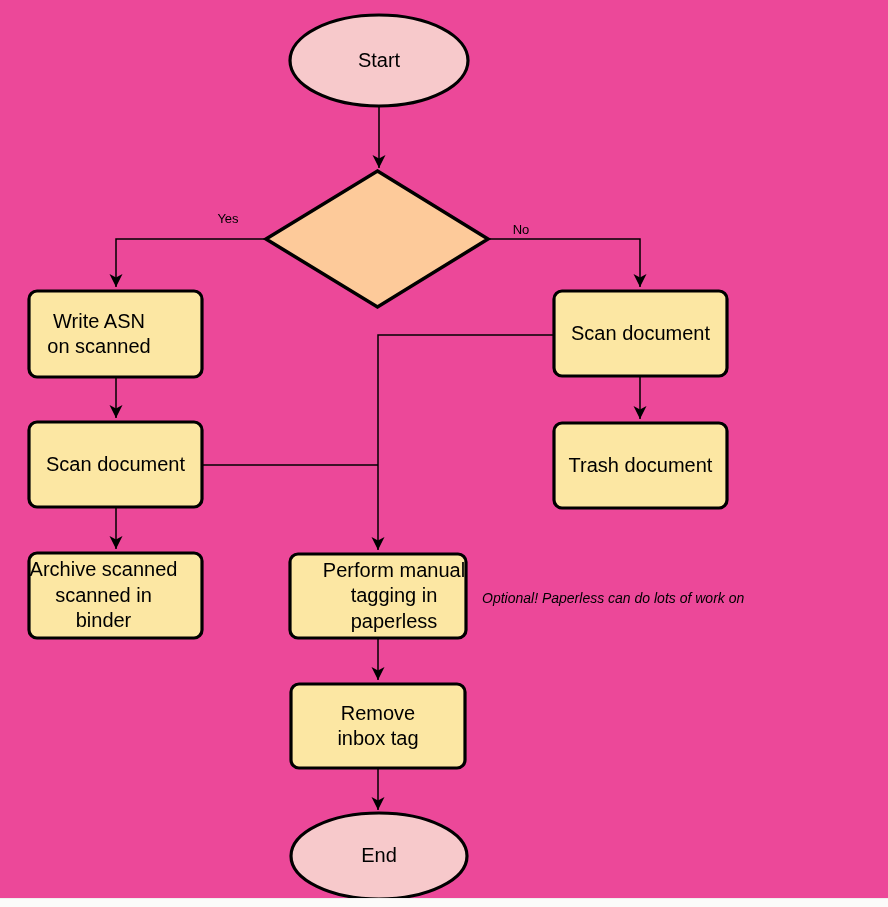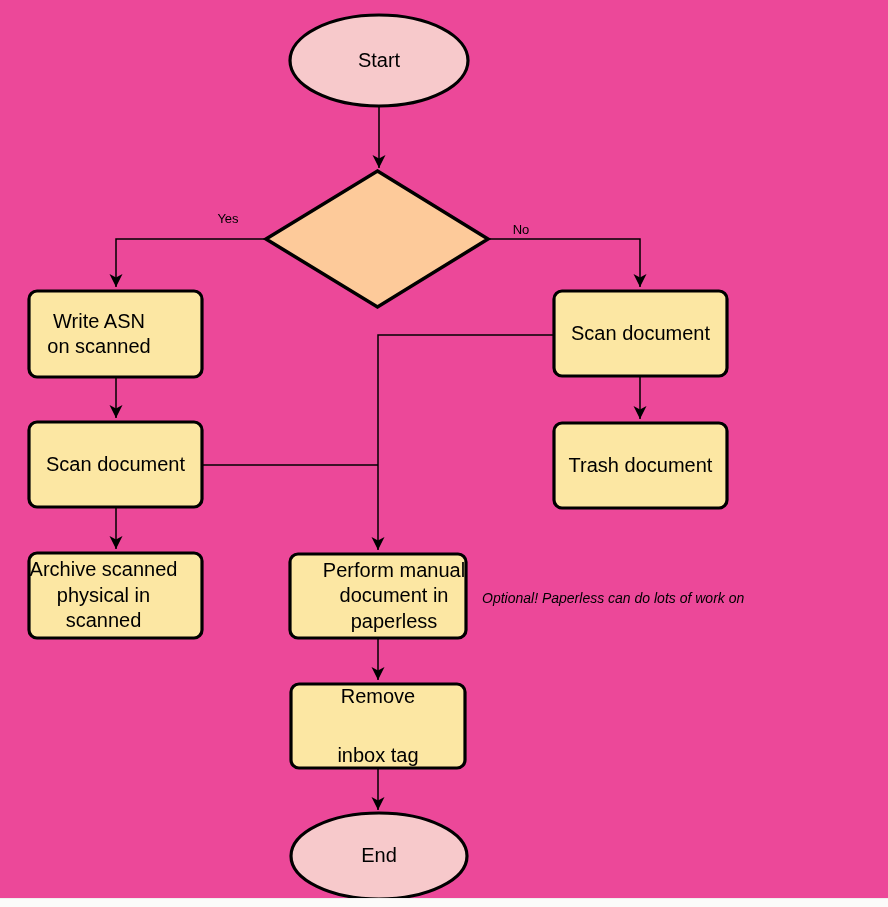--- a/index.html
+++ b/index.html
@@ -95,39 +95,39 @@
     <span>Write ASN</span>
     <span>on scanned</span>
   </div>
 
   <div class="lbl" style="left:29px;top:422px;width:173px;height:85px;">
     <span>Scan document</span>
   </div>
 
   <div class="lbl" style="left:29px;top:553px;width:149px;height:85px;">
     <span>Archive scanned</span>
-    <span>physical in</span>
-    <span>scanned</span>
+    <span>scanned in</span>
+    <span>binder</span>
   </div>
 
   <div class="lbl" style="left:554px;top:291px;width:173px;height:85px;">
     <span>Scan document</span>
   </div>
 
   <div class="lbl" style="left:554px;top:423px;width:173px;height:85px;">
     <span>Trash document</span>
   </div>
 
   <div class="lbl" style="left:290px;top:554px;width:208px;height:84px;">
     <span>Perform manual</span>
-    <span>document in</span>
+    <span>tagging in</span>
     <span>paperless</span>
   </div>
 
-  <div class="lbl" style="left:291px;top:684px;width:174px;height:84px;justify-content:space-between;">
+  <div class="lbl" style="left:291px;top:684px;width:174px;height:84px;">
     <span>Remove</span>
     <span>inbox tag</span>
   </div>
 
   <div class="lbl" style="left:291px;top:813px;width:176px;height:86px;">
     <span>End</span>
   </div>
 
   <div class="note" style="left:482px;top:588px;width:404px;">
     <span>Optional! Paperless can do lots of work on</span>

